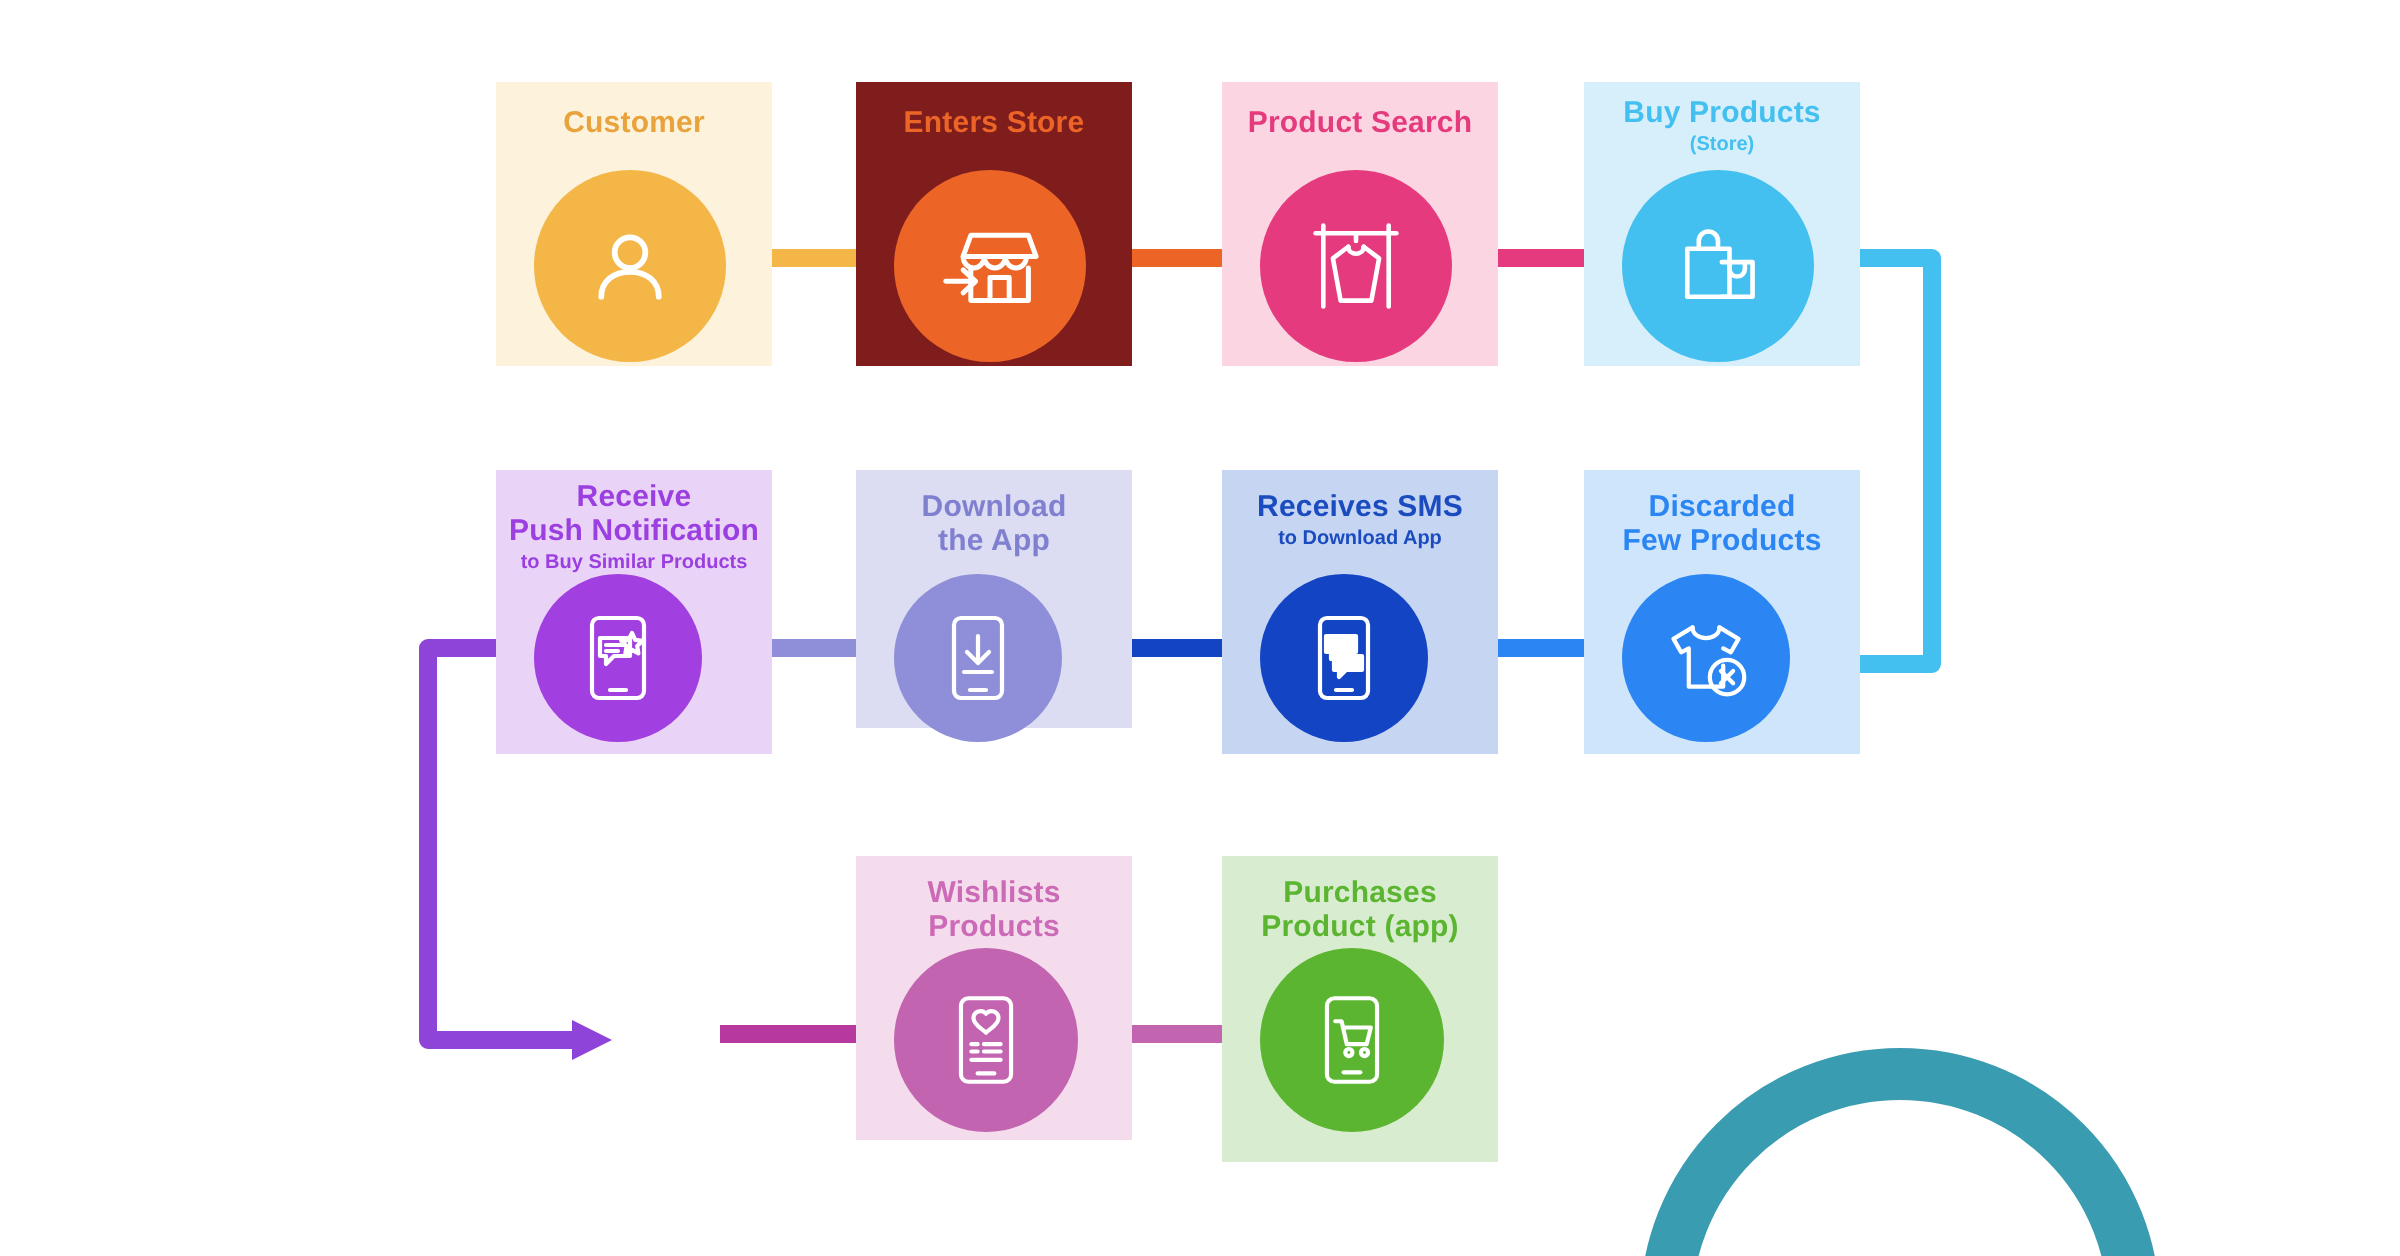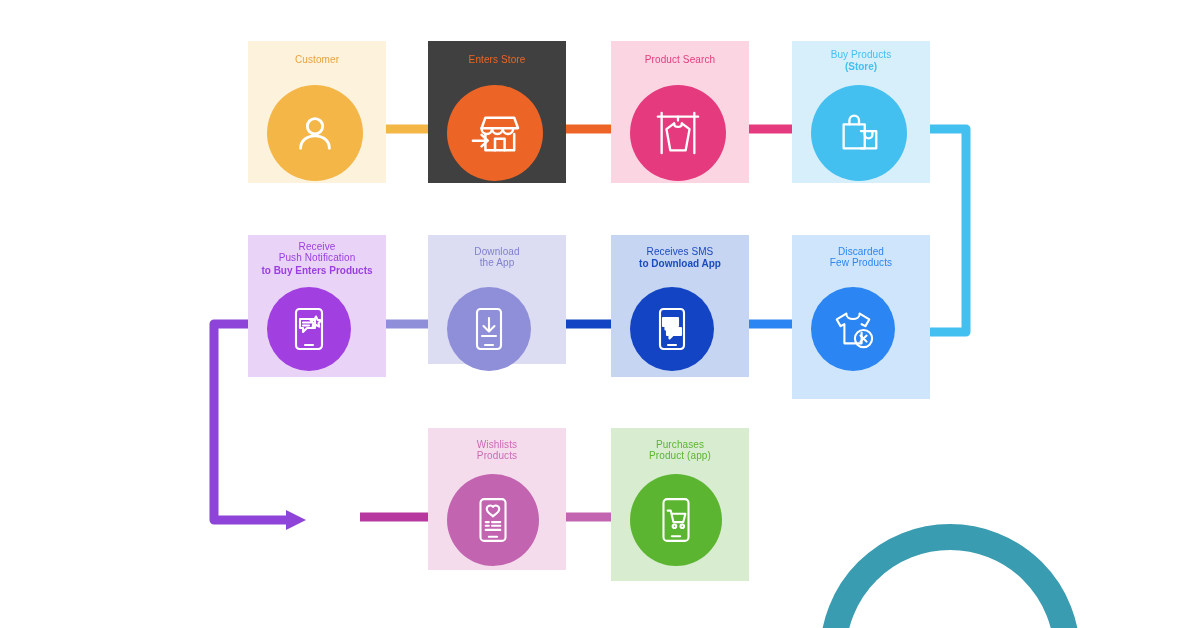--- a/index.html
+++ b/index.html
@@ -26,22 +26,22 @@
     align-items: center;
     z-index: 4;
   }
   .node .title-wrap {
     width: 100%;
     text-align: center;
     line-height: 1.13;
     padding: 0 4px;
   }
   .node .title {
-    font-size: 10px;
-    font-weight: normal;
+    font-size: 15px;
+    font-weight: bold;
     letter-spacing: .1px;
     display: block;
   }
   .node .subtitle {
     font-size: 10px;
     font-weight: bold;
     display: block;
     margin-top: 1px;
   }
   .node .circle {
@@ -141,21 +141,21 @@
     <div class="circle" style="left:19px; top:44px; width:96px; height:96px; background:#f3b647;">
       <span>
         <svg width="46" height="46" viewBox="0 0 48 48" fill="none" stroke="#ffffff" stroke-width="3" stroke-linecap="round">
           <circle cx="24" cy="17" r="8"></circle>
           <path d="M9 40c0-8.3 6.7-13 15-13s15 4.7 15 13"></path>
         </svg>
       </span>
     </div>
   </div>
 
-  <div class="node" style="left:428px; top:41px; width:138px; height:142px; background:#404040;">
+  <div class="node" style="left:428px; top:41px; width:138px; height:142px; background:#7f1d1d;">
     <div class="title-wrap" style="margin-top:13px;">
       <span class="title" style="color:#ec6526;">Enters Store</span>
     </div>
     <div class="circle" style="left:19px; top:44px; width:96px; height:96px; background:#ec6526;">
       <span>
         <svg width="52" height="48" viewBox="0 0 54 50" fill="none" stroke="#ffffff" stroke-width="2.6" stroke-linejoin="round" stroke-linecap="round">
           <path d="M17 9 H47 L51 20 H13 Z"></path>
           <path d="M13 20c0 3.6 2.6 6 5.5 6s5.5-2.4 5.5-6c0 3.6 2.6 6 5.5 6s5.5-2.4 5.5-6c0 3.6 2.6 6 5.5 6s5.5-2.4 5.5-6"></path>
           <path d="M17 26 V43 H47 V26"></path>
           <path d="M27 43 V31 H37 V43"></path>
@@ -198,21 +198,21 @@
           <path d="M31 23v3.5a4 4 0 0 0 8 0V23"></path>
         </svg>
       </span>
     </div>
   </div>
 
   <div class="node" style="left:248px; top:235px; width:138px; height:142px; background:#e9d4f7;">
     <div class="title-wrap" style="margin-top:6px;">
       <span class="title" style="color:#9b3fe0;">Receive</span>
       <span class="title" style="color:#9b3fe0;">Push Notification</span>
-      <span class="subtitle" style="color:#9b3fe0;">to Buy Enters Products</span>
+      <span class="subtitle" style="color:#9b3fe0;">to Buy Similar Products</span>
     </div>
     <div class="circle" style="left:19px; top:52px; width:84px; height:84px; background:#a23fe0;">
       <span>
         <svg width="42" height="46" viewBox="0 0 40 46" fill="none" stroke="#ffffff" stroke-width="2.1" stroke-linejoin="round" stroke-linecap="round">
           <rect x="7" y="3" width="26" height="40" rx="3.5"></rect>
           <path d="M16 39 H24"></path>
           <path d="M11 13 H26 V22 H18 L14 26 V22 H11 Z"></path>
           <path d="M14 16.5 H23 M14 19.5 H20"></path>
           <path d="M27 10.5 l1.6 3.4 3.7.5-2.7 2.6.6 3.7-3.2-1.8-3.3 1.8.6-3.7-2.7-2.6 3.7-.5z"></path>
         </svg>
@@ -248,21 +248,21 @@
         <svg width="40" height="46" viewBox="0 0 40 46" fill="none" stroke="#ffffff" stroke-width="2.1" stroke-linejoin="round" stroke-linecap="round">
           <rect x="8" y="3" width="24" height="40" rx="3.5"></rect>
           <path d="M16 39 H24"></path>
           <path d="M11 12 H26 V20 H17 L13.5 23.5 V20 H11 Z" fill="#ffffff"></path>
           <path d="M15 22 H29 V29 H21 L17.5 32.5 V29 H15 Z" fill="#ffffff"></path>
         </svg>
       </span>
     </div>
   </div>
 
-  <div class="node" style="left:792px; top:235px; width:138px; height:164px; background:#cfe5fb;">
+  <div class="node" style="left:792px; top:235px; width:138px; height:142px; background:#cfe5fb;">
     <div class="title-wrap" style="margin-top:11px;">
       <span class="title" style="color:#2b85f2;">Discarded</span>
       <span class="title" style="color:#2b85f2;">Few Products</span>
     </div>
     <div class="circle" style="left:19px; top:52px; width:84px; height:84px; background:#2b85f2;">
       <span>
         <svg width="46" height="44" viewBox="0 0 48 46" fill="none" stroke="#ffffff" stroke-width="2.2" stroke-linejoin="round" stroke-linecap="round">
           <path d="M17 7 L7 13 L11 20 L15 18 V38 H33 V27"></path>
           <path d="M31 7 L41 13 L37 20 L33 18"></path>
           <path d="M17 7c0 3.4 3.1 5.6 7 5.6s7-2.2 7-5.6"></path>

